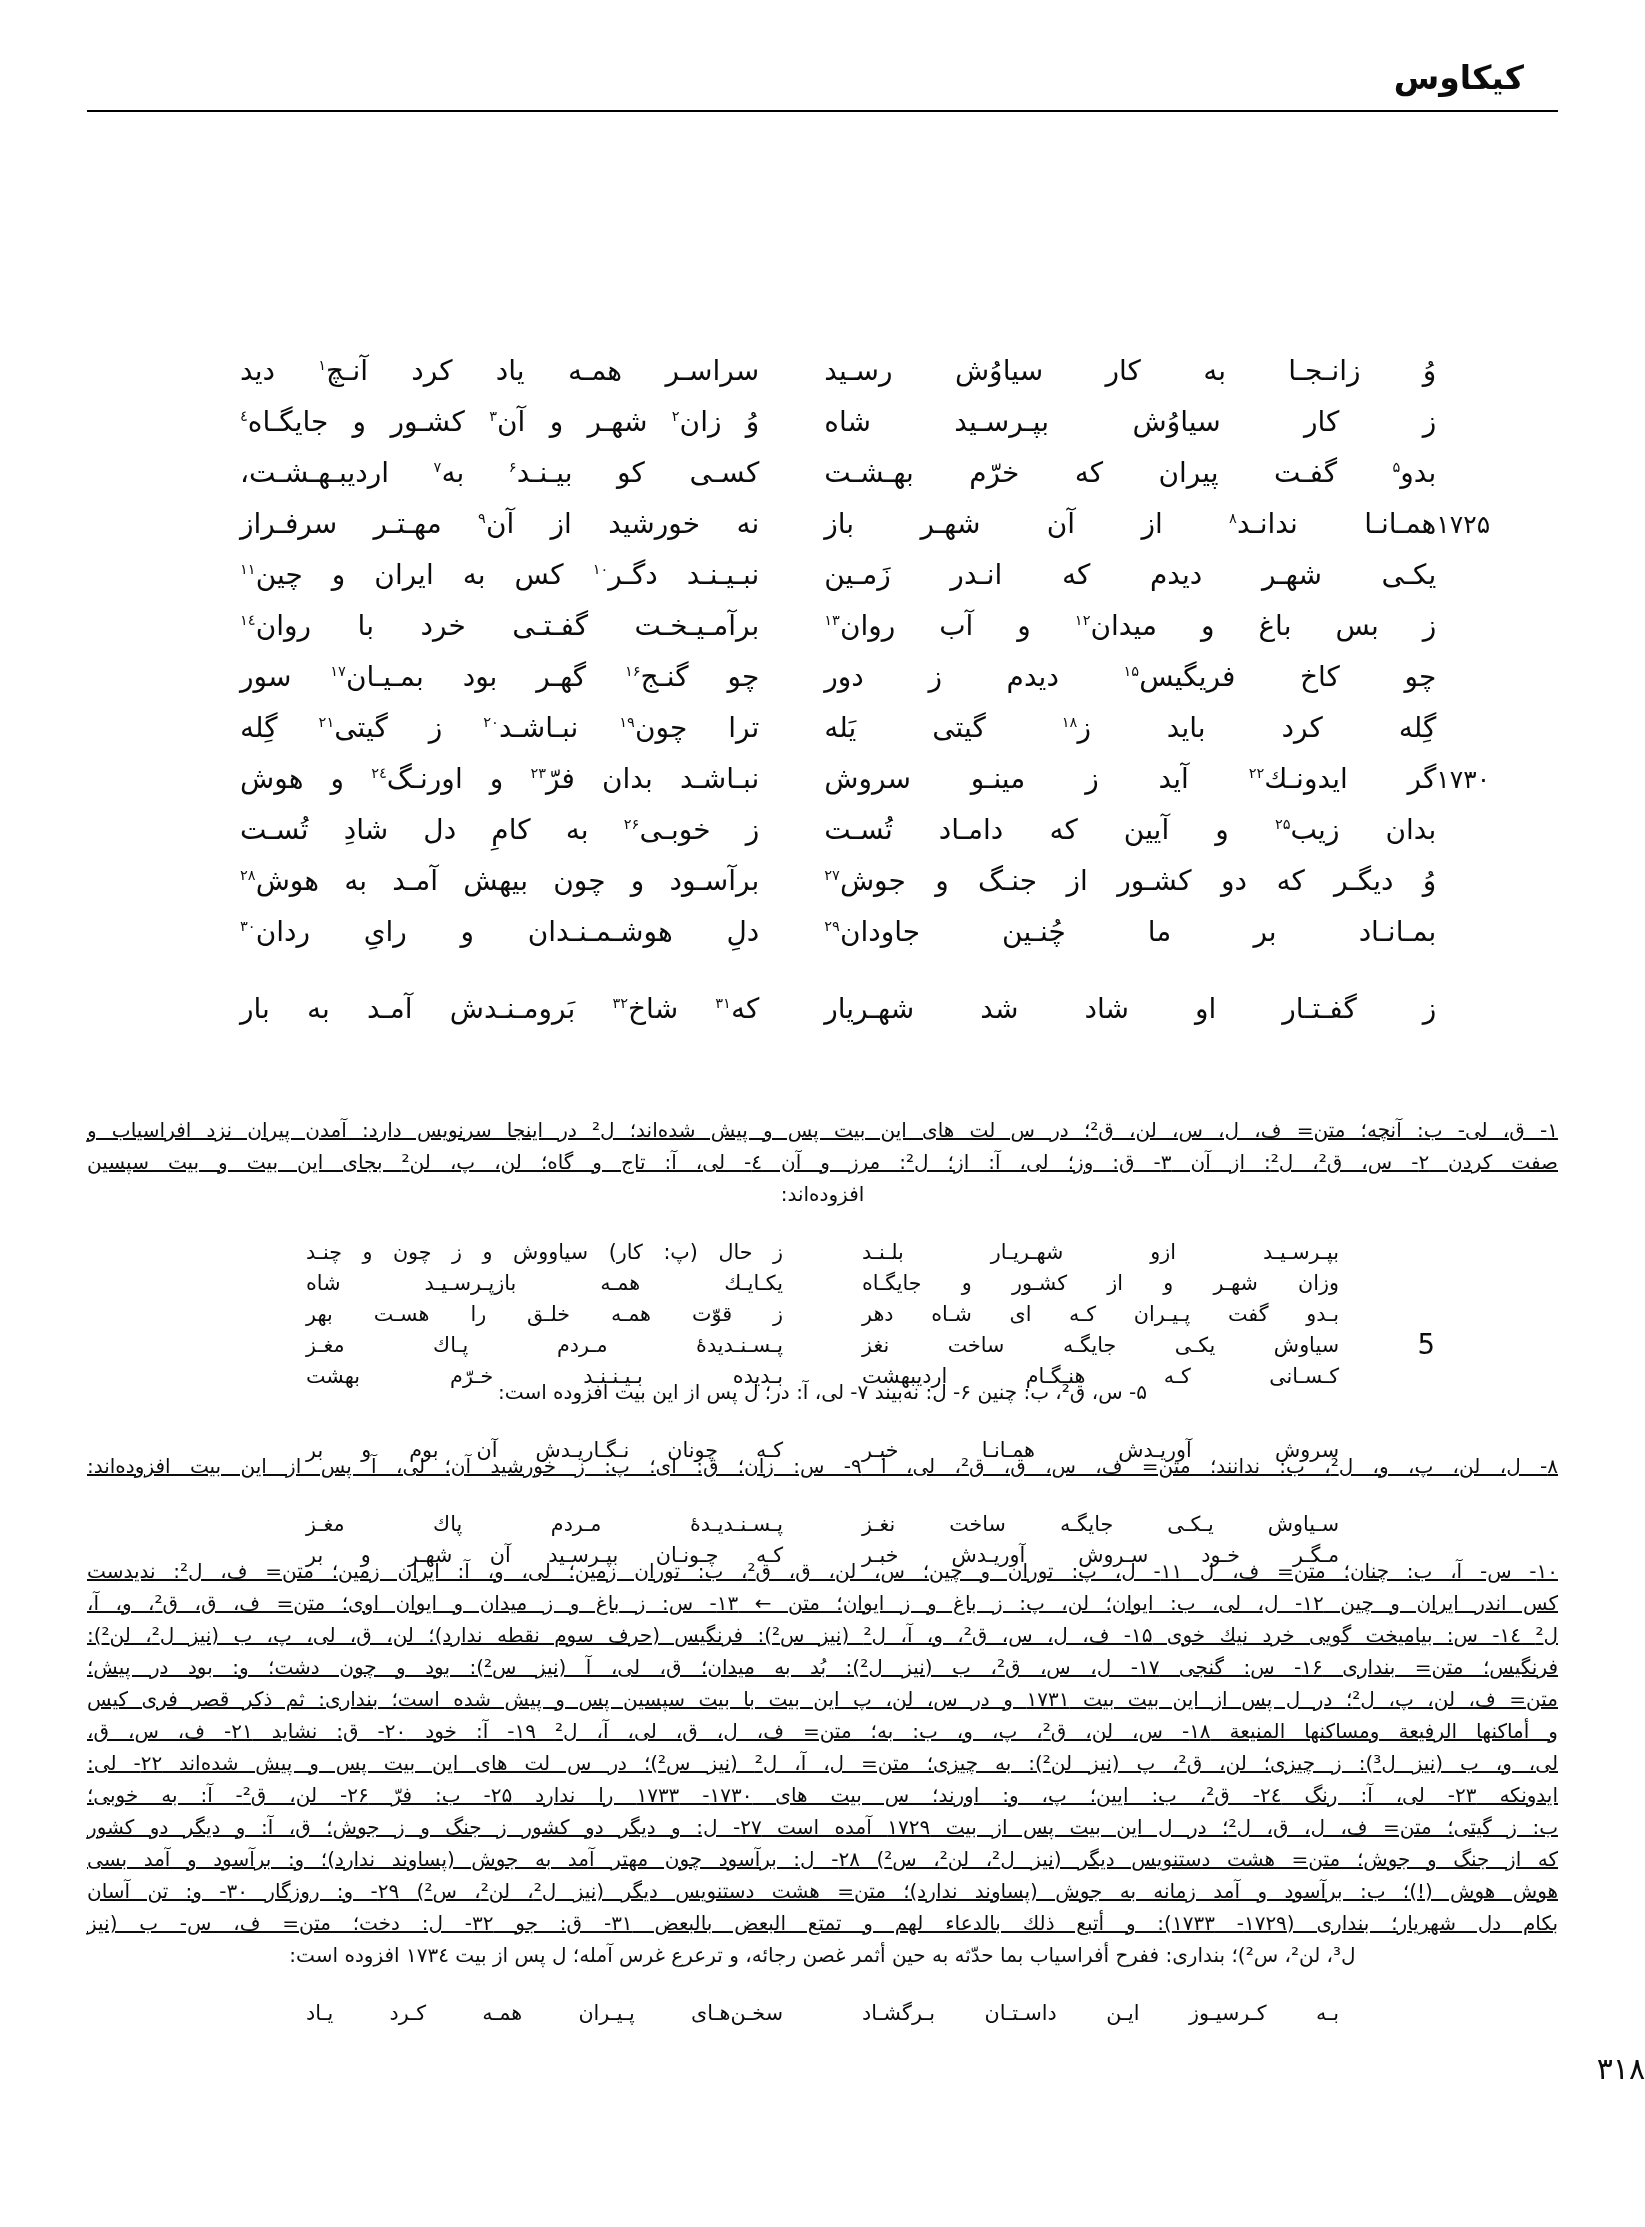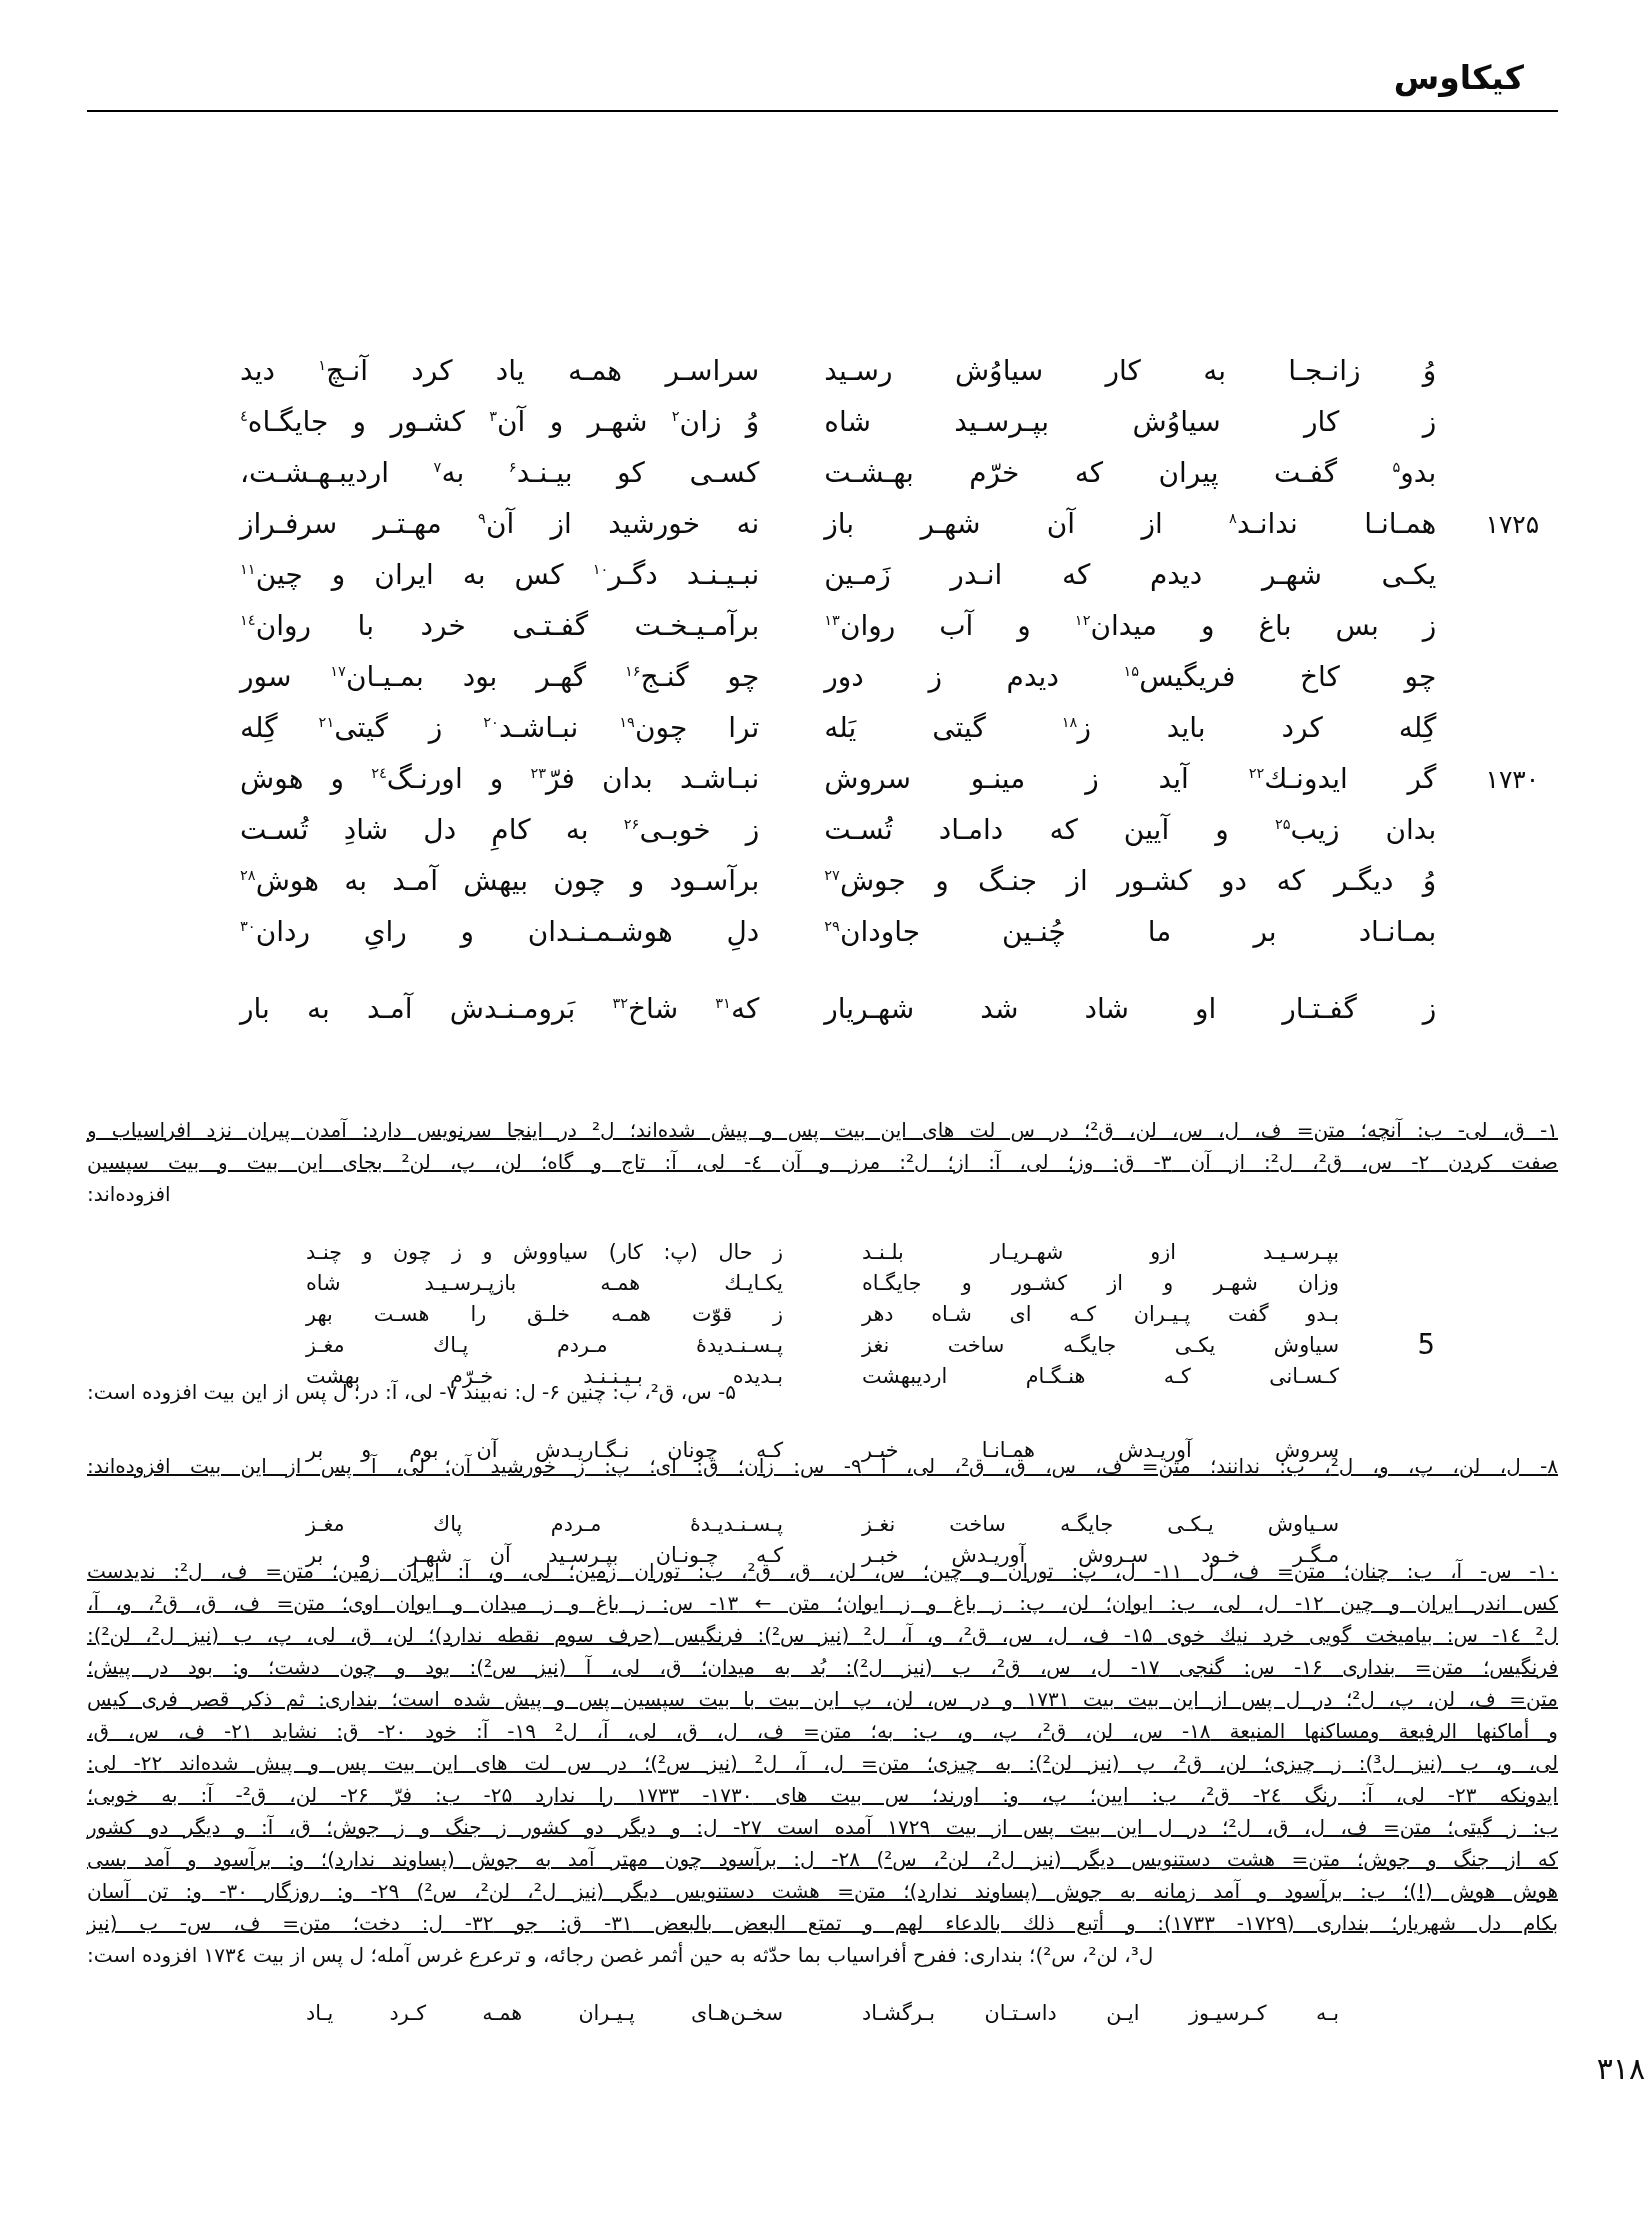--- a/index.html
+++ b/index.html
@@ -12,32 +12,32 @@
     font-size:33px;font-weight:700;direction:rtl;
   }
   .head-rule{
     position:absolute;top:110px;left:87px;width:1471px;height:0;
     border-top:2.8px solid #000;
   }
   
   #poem{position:absolute;top:311px;right:103px;width:1302px;direction:rtl;}
   .prow{display:flex;align-items:baseline;height:51px;font-size:28px;}
   .prow.gap{margin-top:26px;}
-  .vnum{width:103px;font-size:25px;text-align:right;padding-right:2.8px;}
+  .vnum{width:103px;font-size:25px;text-align:left;padding-right:2.8px;}
   .hemi{text-align:justify;text-align-last:justify;white-space:normal;}
   .hemi.hr{width:613px;}
   .hsp{width:65px;flex:none;}
   .hemi.hl{width:520px;margin-top:43px;}
   sup{font-size:.52em;line-height:0;vertical-align:super;}
   
   #footnotes{
     position:absolute;top:1114px;right:87px;width:1471px;direction:rtl;
     font-size:20px;line-height:32px;
   }
-  .fline{height:32px;text-align:left;}
+  .fline{height:32px;text-align:center;}
   .fline.j{text-align:justify;text-align-last:justify;text-decoration:underline;}
   .vblock{width:1033px;margin:5.5px auto 5.5px;position:relative;}
   .vrow{display:flex;align-items:baseline;height:31px;font-size:20.7px;position:relative;}
   .vhemi{flex:1;text-align:justify;text-align-last:justify;margin-top:20px;}
   .vsp{width:79px;flex:none;}
   .vmark{
     position:absolute;right:-96px;top:-11px;font-size:27.6px;direction:ltr;
   }
   .page-number{
     position:absolute;top:2051px;left:0;width:100%;

